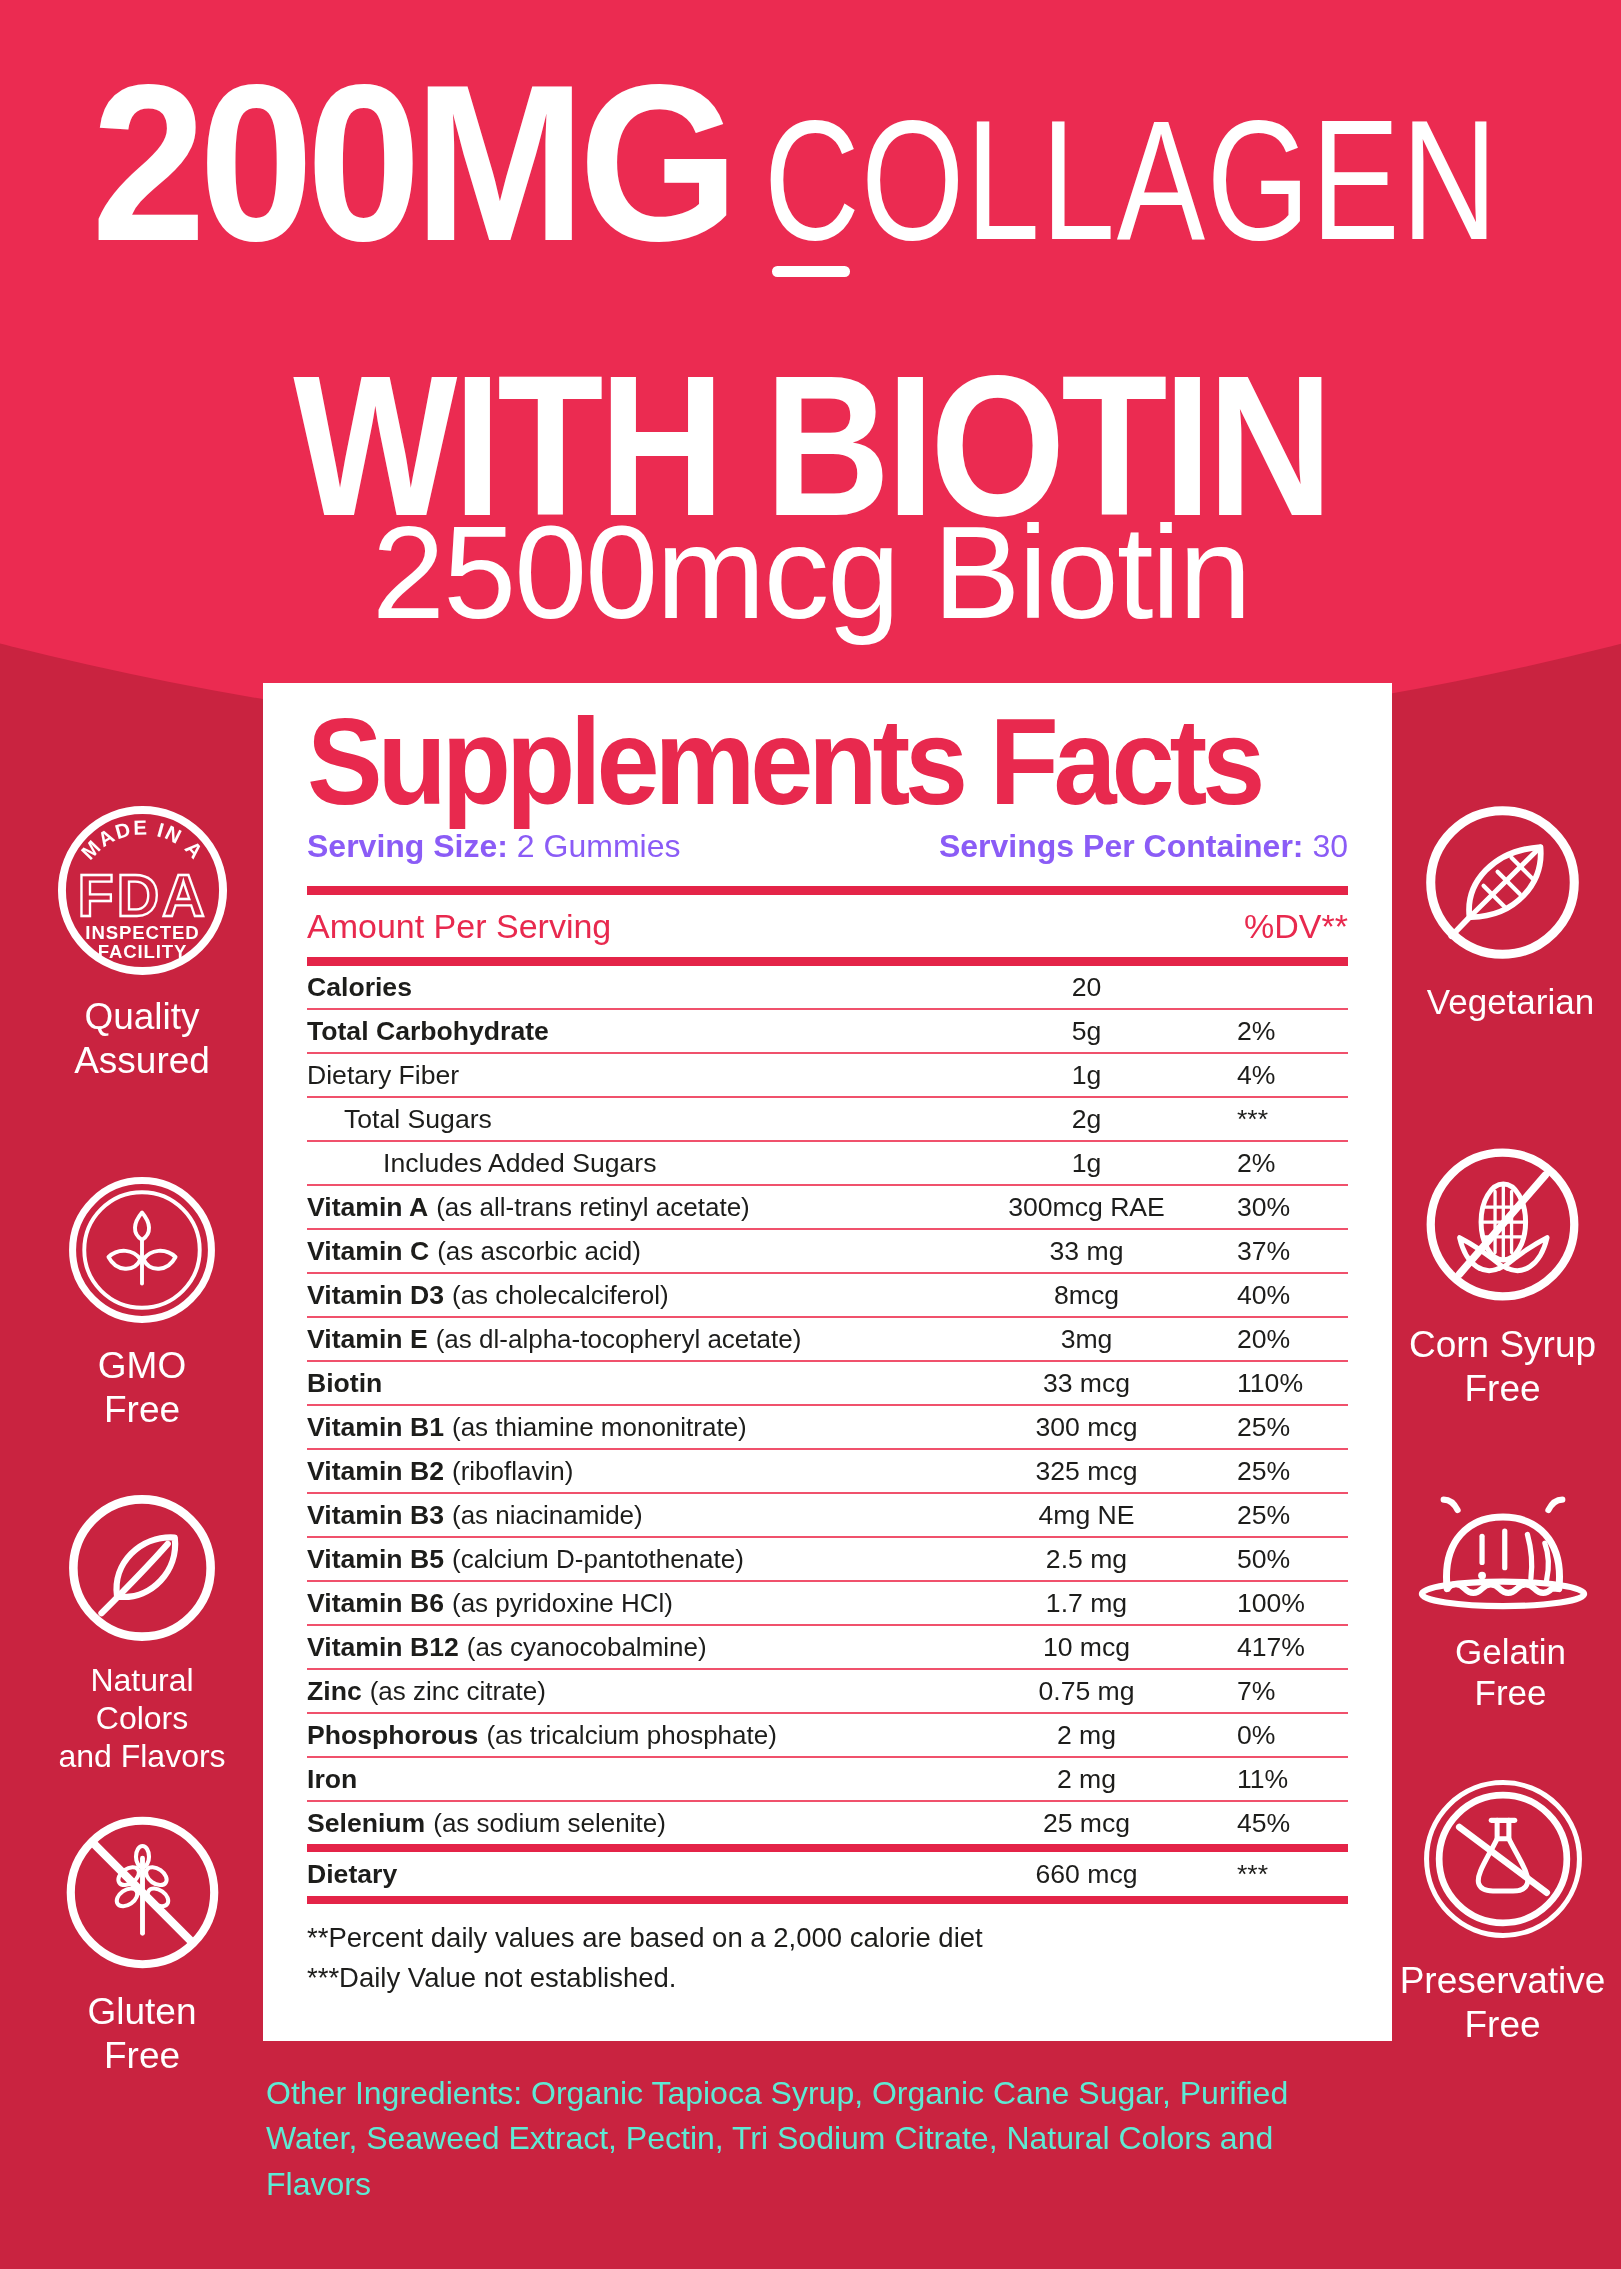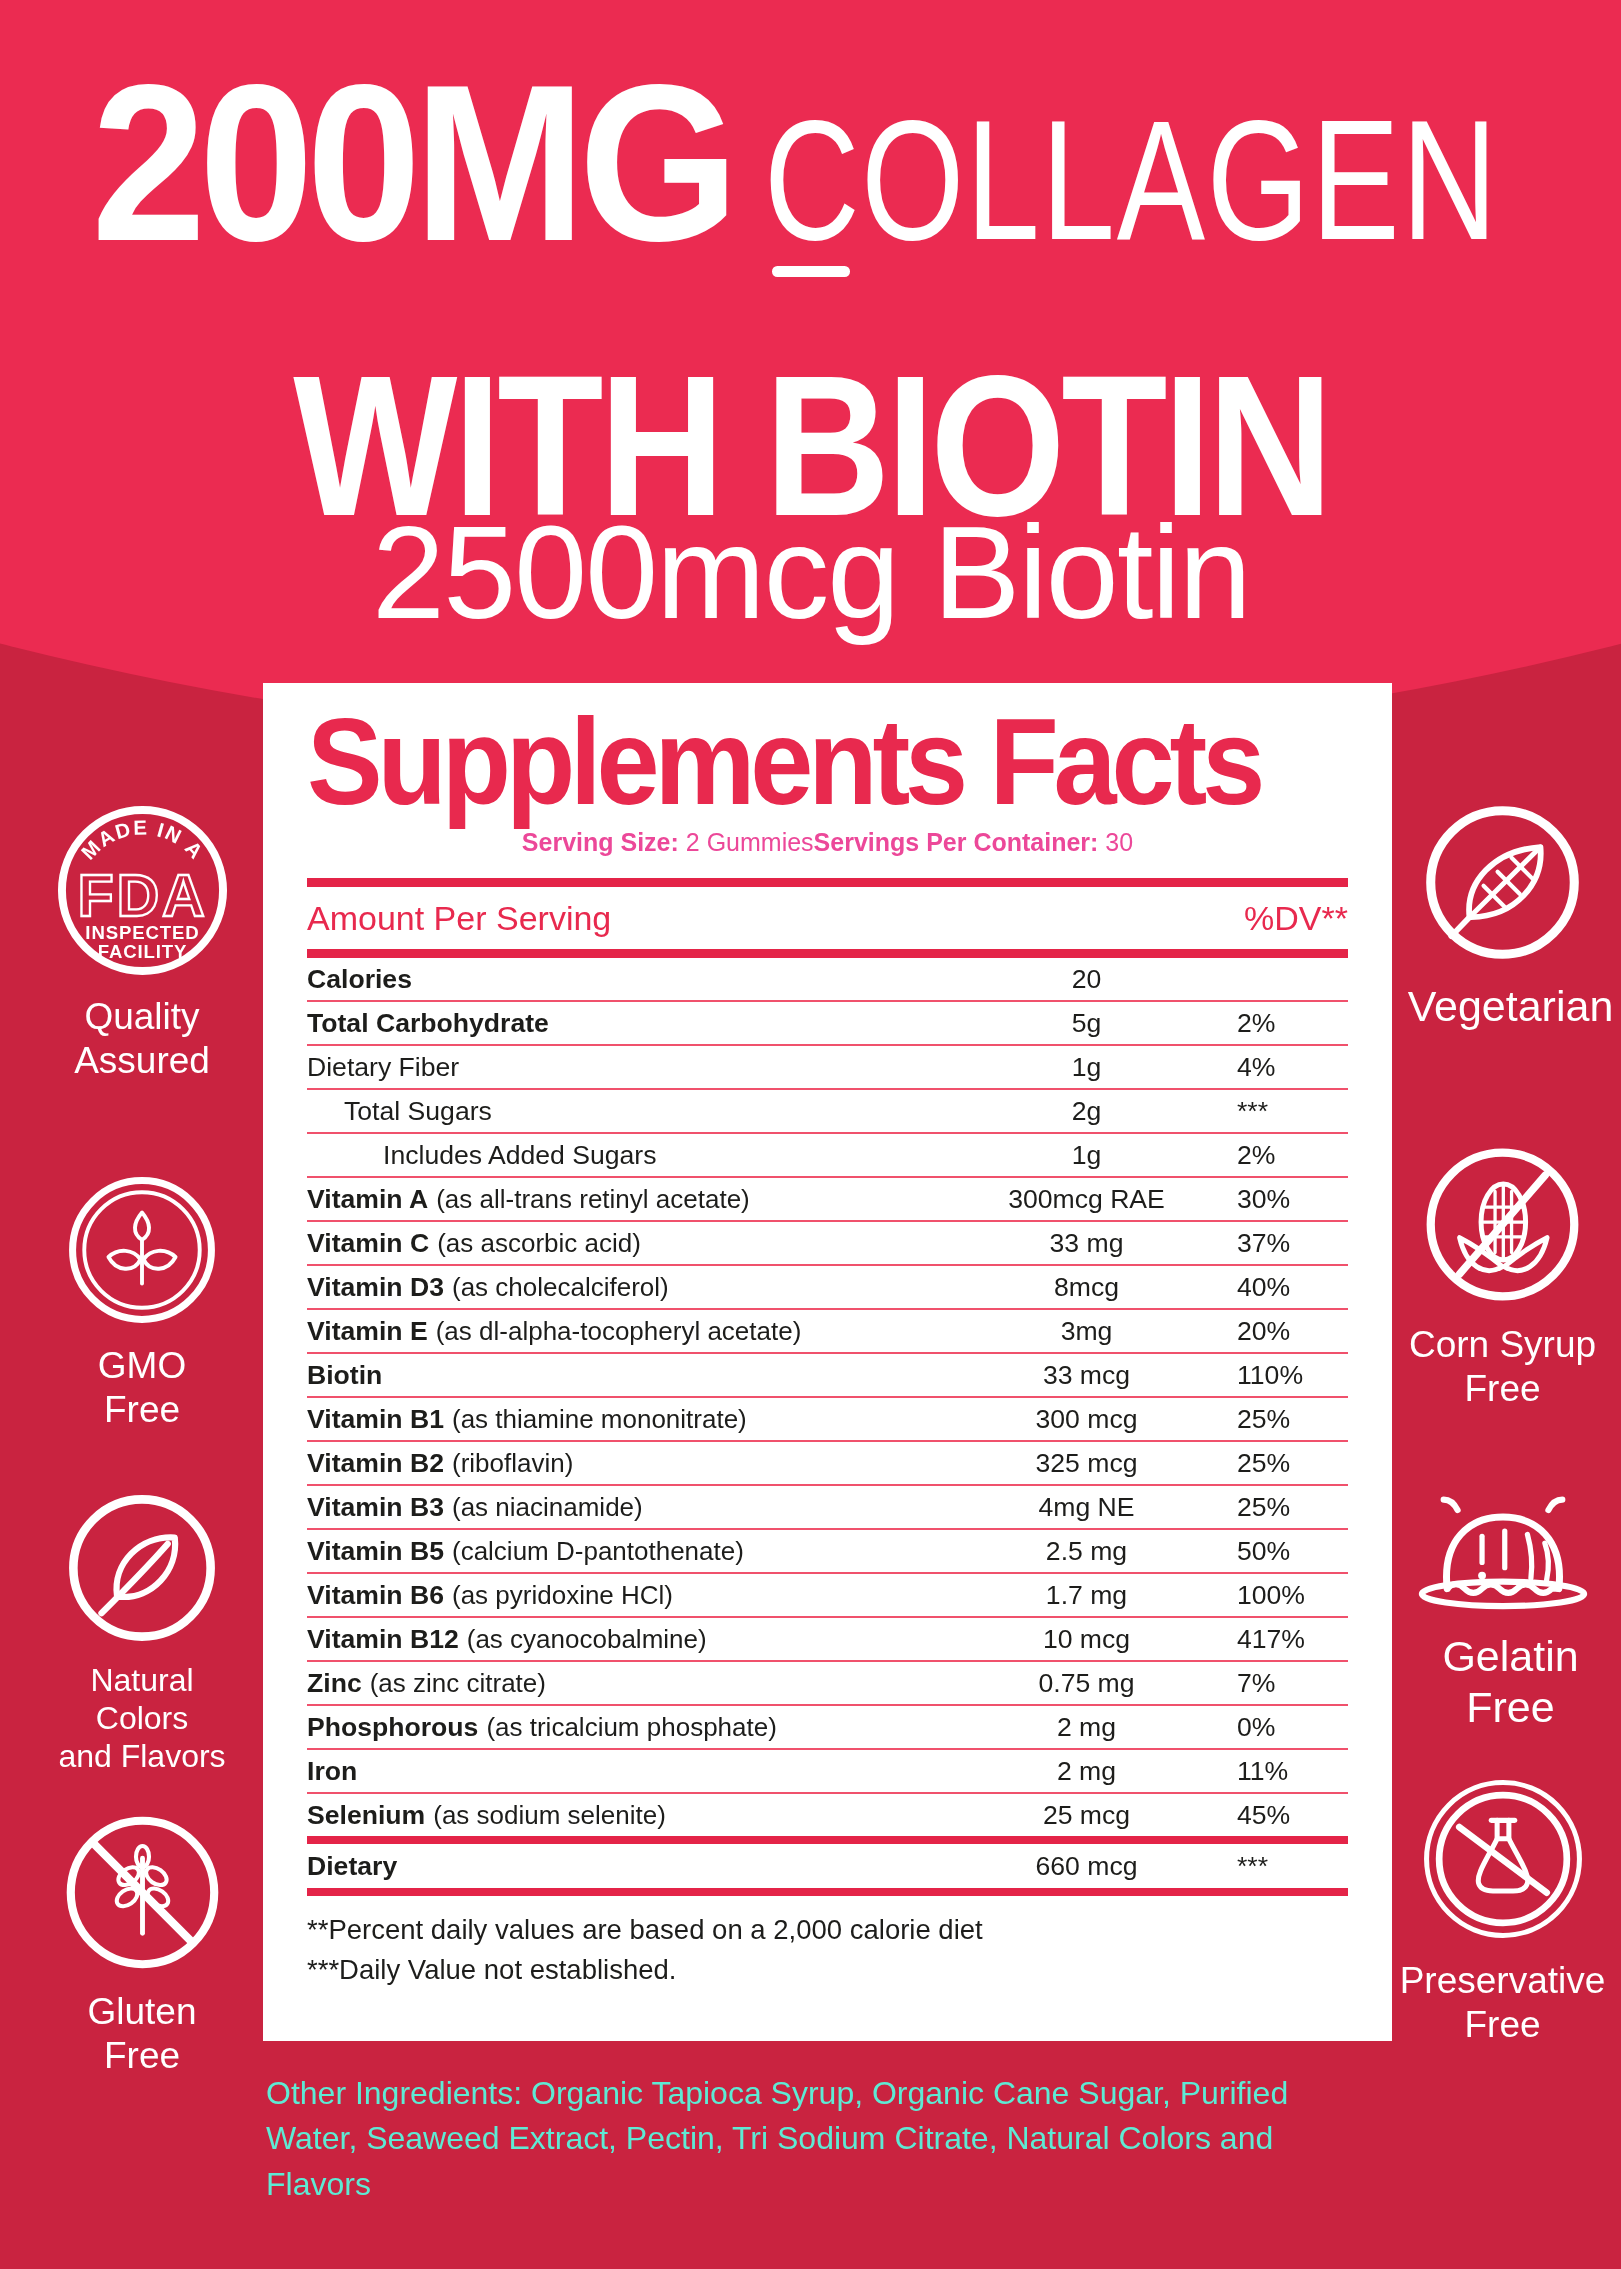--- a/index.html
+++ b/index.html
@@ -17,22 +17,22 @@
   .dash{position:absolute;left:50%;top:266px;width:78px;height:10.6px;margin-left:-39px;
         background:#fff;border-radius:5.3px;}
   .hdr-line2{top:344px;font-size:183px;font-weight:800;letter-spacing:-4.4px;line-height:1;}
   .hdr-line2 .inner{display:inline-block;transform:scale(0.95,1.1);transform-origin:top;}
   .hdr-line3{top:507px;font-size:131px;font-weight:400;letter-spacing:-1.8px;line-height:1;}
   
   .panel{position:absolute;left:263px;top:683px;width:1129px;height:1358px;background:#fff;
          box-sizing:border-box;padding:17.7px 44px 0 44px;overflow:hidden;}
   .facts-title{color:#E8294E;font-size:117px;font-weight:800;letter-spacing:-5.3px;line-height:1;
                display:inline-block;transform:scale(0.97,1.04);transform-origin:top left;white-space:nowrap;}
-  .serving-row{margin-top:10.6px;display:flex;justify-content:center;
-               font-size:25px;color:#ec4899;}
+  .serving-row{margin-top:10.6px;display:flex;justify-content:space-between;
+               font-size:32px;color:#8b5cf6;}
   .serving-row b{font-weight:bold;}
   .rule-thick{margin-top:21px;height:8.9px;background:#E42448;}
   .cols-row{display:flex;justify-content:space-between;align-items:center;
             padding:11.5px 0;color:#E8294E;font-size:34px;}
   .rule-thick2{height:8.9px;background:#E42448;}
   .frow{display:flex;align-items:center;height:42px;border-bottom:2.7px solid #F0516C;
         color:#1D1D1B;}
   .frow.thick{border-top:8.9px solid #E42448;border-bottom:8.9px solid #E42448;height:44px;}
   .flabel{flex:1;font-size:26.6px;white-space:nowrap;overflow:hidden;}
   .ind1 .flabel{padding-left:37px;}
@@ -45,21 +45,21 @@
   
   .ingredients{position:absolute;left:266px;top:2071px;width:1113px;color:#5eead4;
                font-size:32px;line-height:1.42;}
   
   .badge{position:absolute;display:flex;flex-direction:column;align-items:center;
          color:#fff;text-align:center;}
   .badge-l{left:31px;width:222px;}
   .badge-r{left:1382px;width:241px;}
   .badge svg{display:block;}
   .blabel{margin-top:16px;line-height:1.18;font-weight:400;}
-  .fs42{font-size:37px;} .fs46{font-size:43px;margin-left:16px;} .fs36{font-size:32px;}
+  .fs42{font-size:37px;} .fs46{font-size:35px;margin-left:16px;} .fs36{font-size:32px;}
   .ic{stroke:#fff;fill:none;stroke-linecap:round;stroke-linejoin:round;}
 </style>
 </head>
 <body>
 
 <div class="stage">
   <div class="dome"></div>
 
   <div class="hdr hdr-line1">
     <span class="t-amount">200MG</span>

